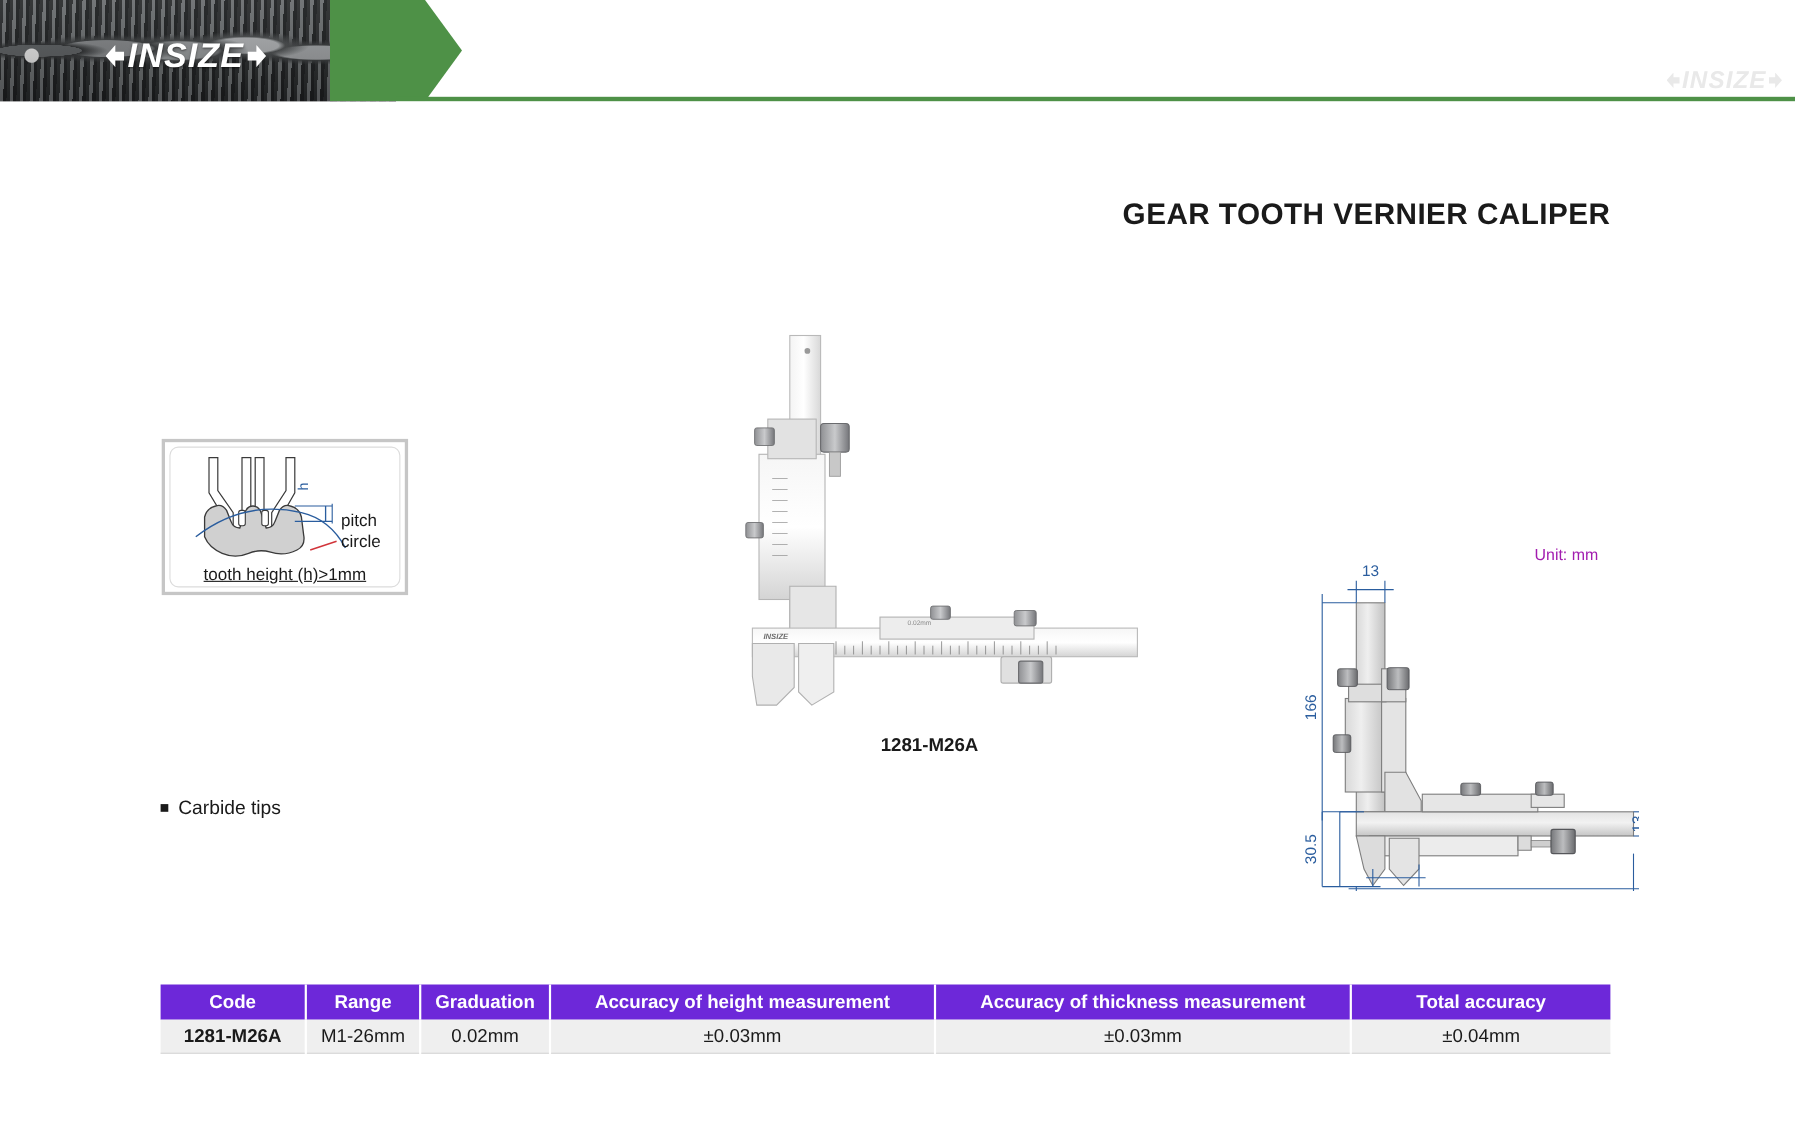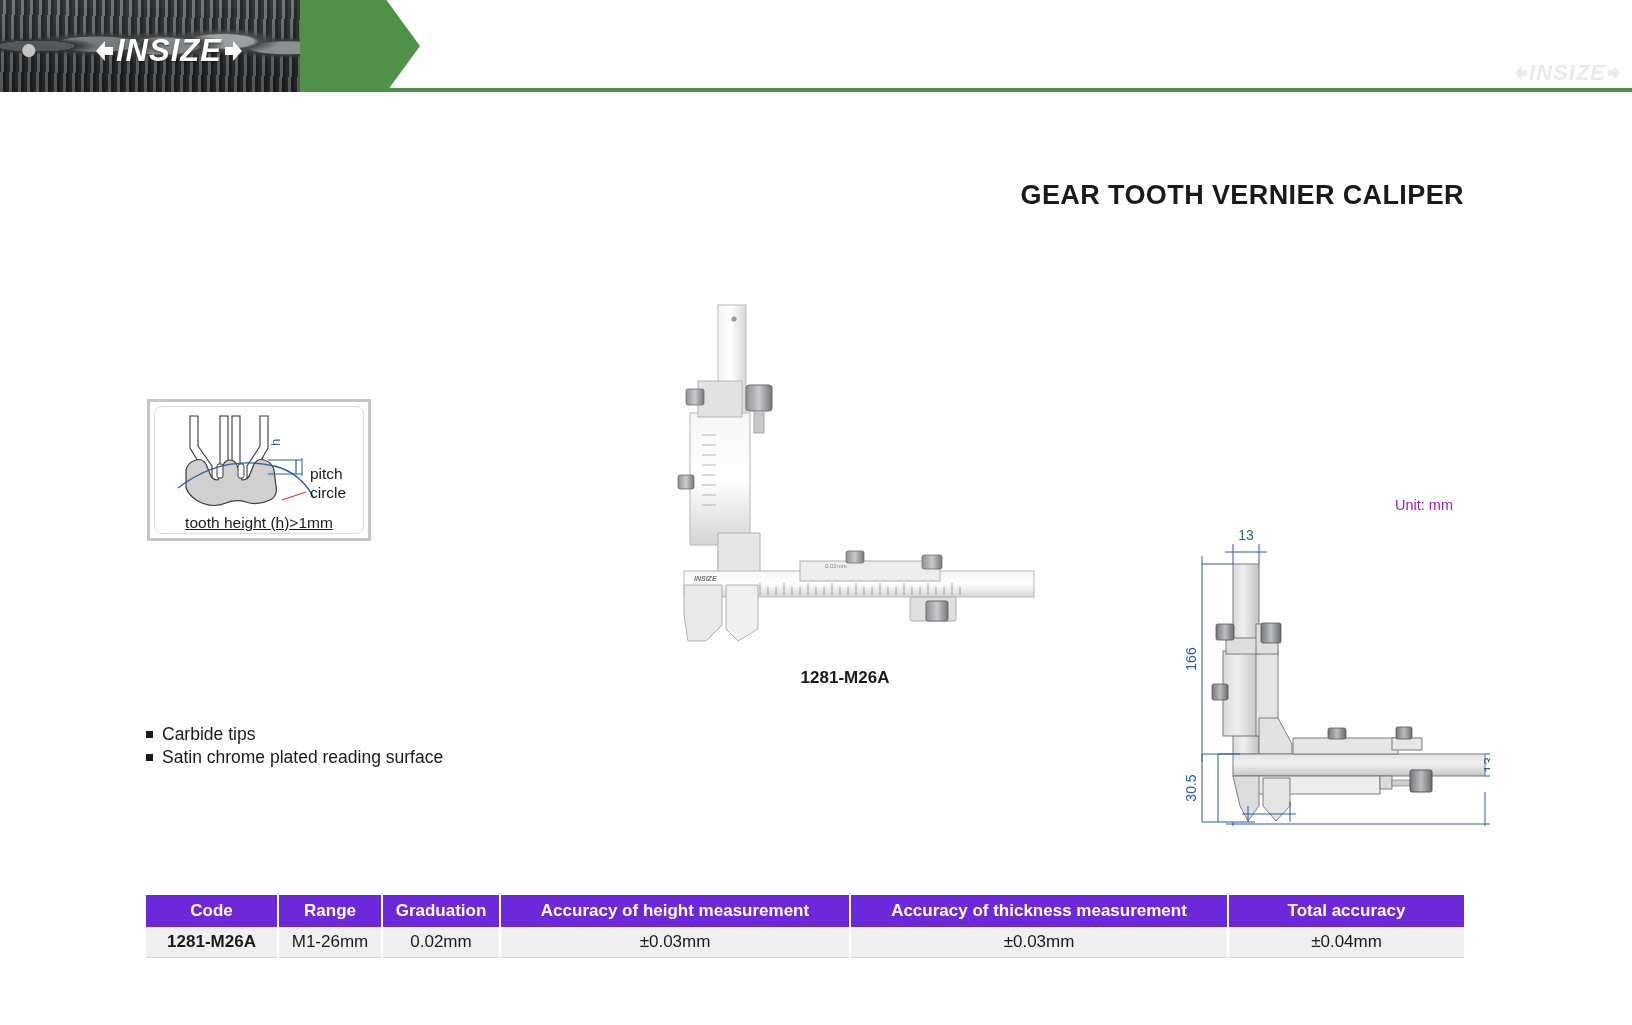--- a/index.html
+++ b/index.html
@@ -90,21 +90,21 @@
   }
 
   
   .product-photo { position:absolute; left:650px; top:285px; width:390px; height:360px; }
   .model-label {
     position:absolute; left:650px; top:668px; width:390px; text-align:center;
     font-size:17px; font-weight:bold; color:#1a1a1a;
   }
 
   
-  .dim-drawing { position:absolute; left:1130px; top:506px; width:360px; height:320px; }
+  .dim-drawing { position:absolute; left:1130px; top:490px; width:360px; height:320px; }
   .unit-label {
     position:absolute; left:1395px; top:497px;
     font-size:14.5px; color:#a21caf;
   }
 
   
   .features {
     position:absolute; left:146px; top:723px; width:470px;
     font-size:17.5px; line-height:23px; color:#1a1a1a;
   }
@@ -385,24 +385,20 @@
     <text x="230" y="334" text-anchor="middle" font-family="Liberation Sans, sans-serif" font-size="14" fill="#2a5d9e">166</text>
     <text x="-259" y="364" transform="rotate(-90)" text-anchor="middle" font-family="Liberation Sans, sans-serif" font-size="14" fill="#2a5d9e">13</text>
   </svg>
 </div>
 
 <div class="features">
   <div class="feature-row">
     <span class="bullet"></span>
     <span class="feature-text">Carbide tips</span>
   </div>
-  <div class="feature-row">
-    <span class="bullet"></span>
-    <span class="feature-text">Satin chrome plated reading surface</span>
-  </div>
 </div>
 
 <table class="spec-table">
   <thead>
     <tr>
       <th style="width:132px">Code</th>
       <th style="width:104px">Range</th>
       <th style="width:118px">Graduation</th>
       <th style="width:350px">Accuracy of height measurement</th>
       <th style="width:378px">Accuracy of thickness measurement</th>

